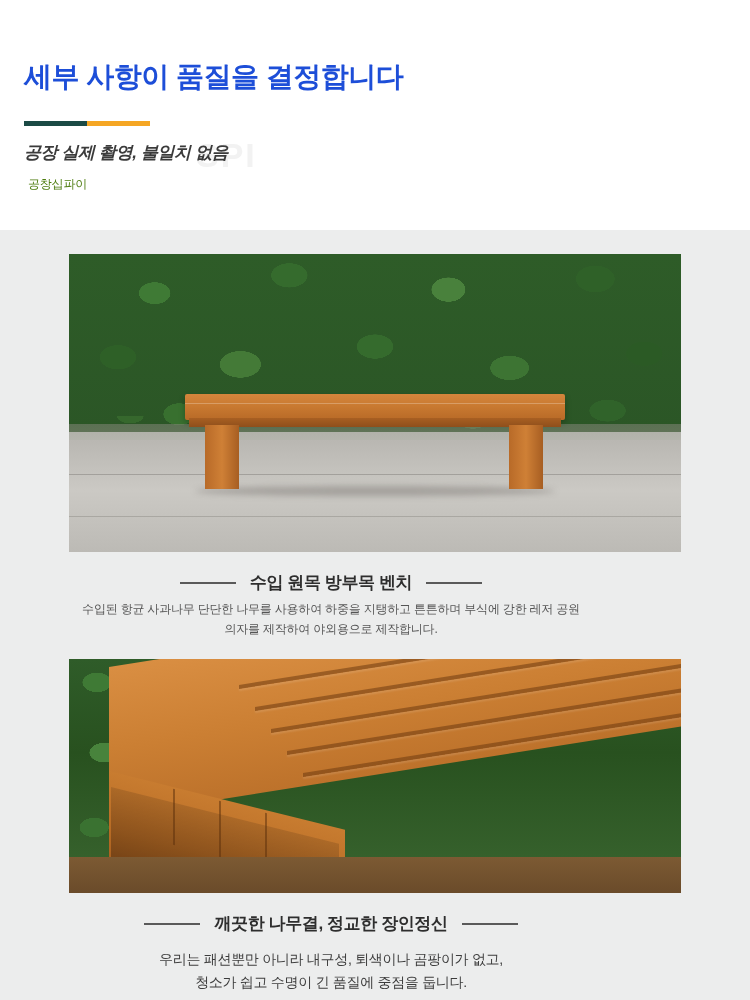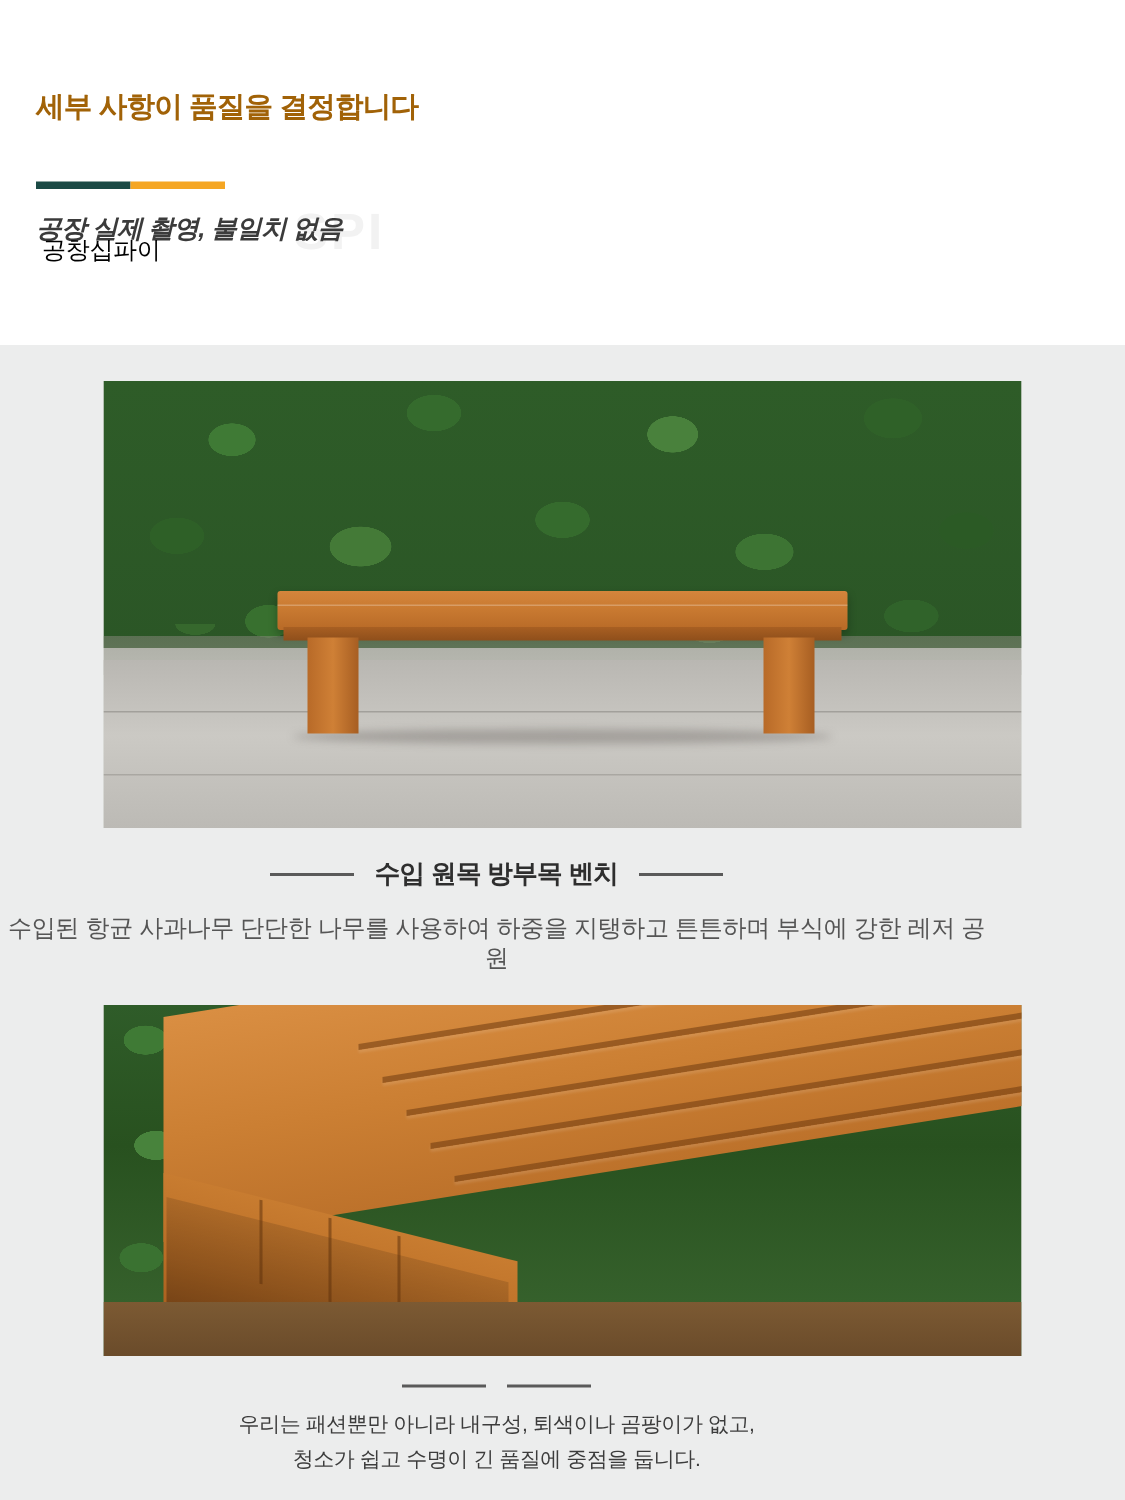--- a/index.html
+++ b/index.html
@@ -26,23 +26,23 @@
     width: 750px;
     height: 230px;
     background: #ffffff;
     box-sizing: border-box;
     padding: 0 0 0 24px;
   }
   .header-title {
     position: absolute;
     left: 24px;
     top: 58px;
-    font-size: 19px;
+    font-size: 28px;
     font-weight: bold;
-    color: #a16207;
+    color: #1d4ed8;
     letter-spacing: -0.5px;
   }
   .rule-group {
     position: absolute;
     left: 24px;
     top: 121px;
     display: flex;
     width: 126px;
     height: 5px;
   }
@@ -62,23 +62,23 @@
     top: 141px;
     font-size: 17px;
     font-weight: bold;
     color: #3b3b3b;
     letter-spacing: -0.4px;
     font-style: italic;
   }
   .header-brand {
     position: absolute;
     left: 28px;
-    top: 157px;
-    font-size: 16px;
-    color: #000000;
+    top: 176px;
+    font-size: 12px;
+    color: #4d7c0f;
     letter-spacing: -0.2px;
   }
   .header-watermark {
     position: absolute;
     left: 196px;
     top: 136px;
     font-size: 34px;
     font-weight: bold;
     color: #f2f2f2;
     letter-spacing: 2px;
@@ -287,22 +287,22 @@
     background: #5a5a5a;
   }
   .cap-heading {
     font-size: 17px;
     font-weight: bold;
     color: #2e2e2e;
     letter-spacing: -0.4px;
     white-space: nowrap;
   }
   .cap-body {
-    margin-top: 16px;
-    font-size: 16px;
+    margin-top: 5px;
+    font-size: 12px;
     line-height: 20px;
     color: #555555;
     letter-spacing: -0.2px;
   }
   .cap-body-2 {
     margin-top: 13px;
     font-size: 14px;
     line-height: 23px;
     color: #3c3c3c;
     letter-spacing: -0.3px;
@@ -340,20 +340,21 @@
       </div>
 
       <div class="caption">
         <div class="cap-heading-row">
           <span class="cap-line"></span>
           <span class="cap-heading">수입 원목 방부목 벤치</span>
           <span class="cap-line"></span>
         </div>
         <div class="cap-body">
           <div>수입된 항균 사과나무 단단한 나무를 사용하여 하중을 지탱하고 튼튼하며 부식에 강한 레저 공원</div>
+          <div>의자를 제작하여 야외용으로 제작합니다.</div>
         </div>
       </div>
     </div>
 
     <div class="block">
       <div class="photo-frame photo-2">
         <div class="scene2-bg"></div>
         <div class="scene2-leaves"></div>
         <div class="scene2-top">
           <div class="slab-top"></div>
@@ -367,20 +368,21 @@
           <div class="joint-line" style="left:104px; top:130px;"></div>
           <div class="joint-line" style="left:150px; top:142px;"></div>
           <div class="joint-line" style="left:196px; top:154px;"></div>
         </div>
         <div class="scene2-ground"></div>
       </div>
 
       <div class="caption">
         <div class="cap-heading-row">
           <span class="cap-line"></span>
+          <span class="cap-heading">깨끗한 나무결, 정교한 장인정신</span>
           <span class="cap-line"></span>
         </div>
         <div class="cap-body-2">
           <div>우리는 패션뿐만 아니라 내구성, 퇴색이나 곰팡이가 없고,</div>
           <div>청소가 쉽고 수명이 긴 품질에 중점을 둡니다.</div>
         </div>
       </div>
     </div>
 
   </div>

